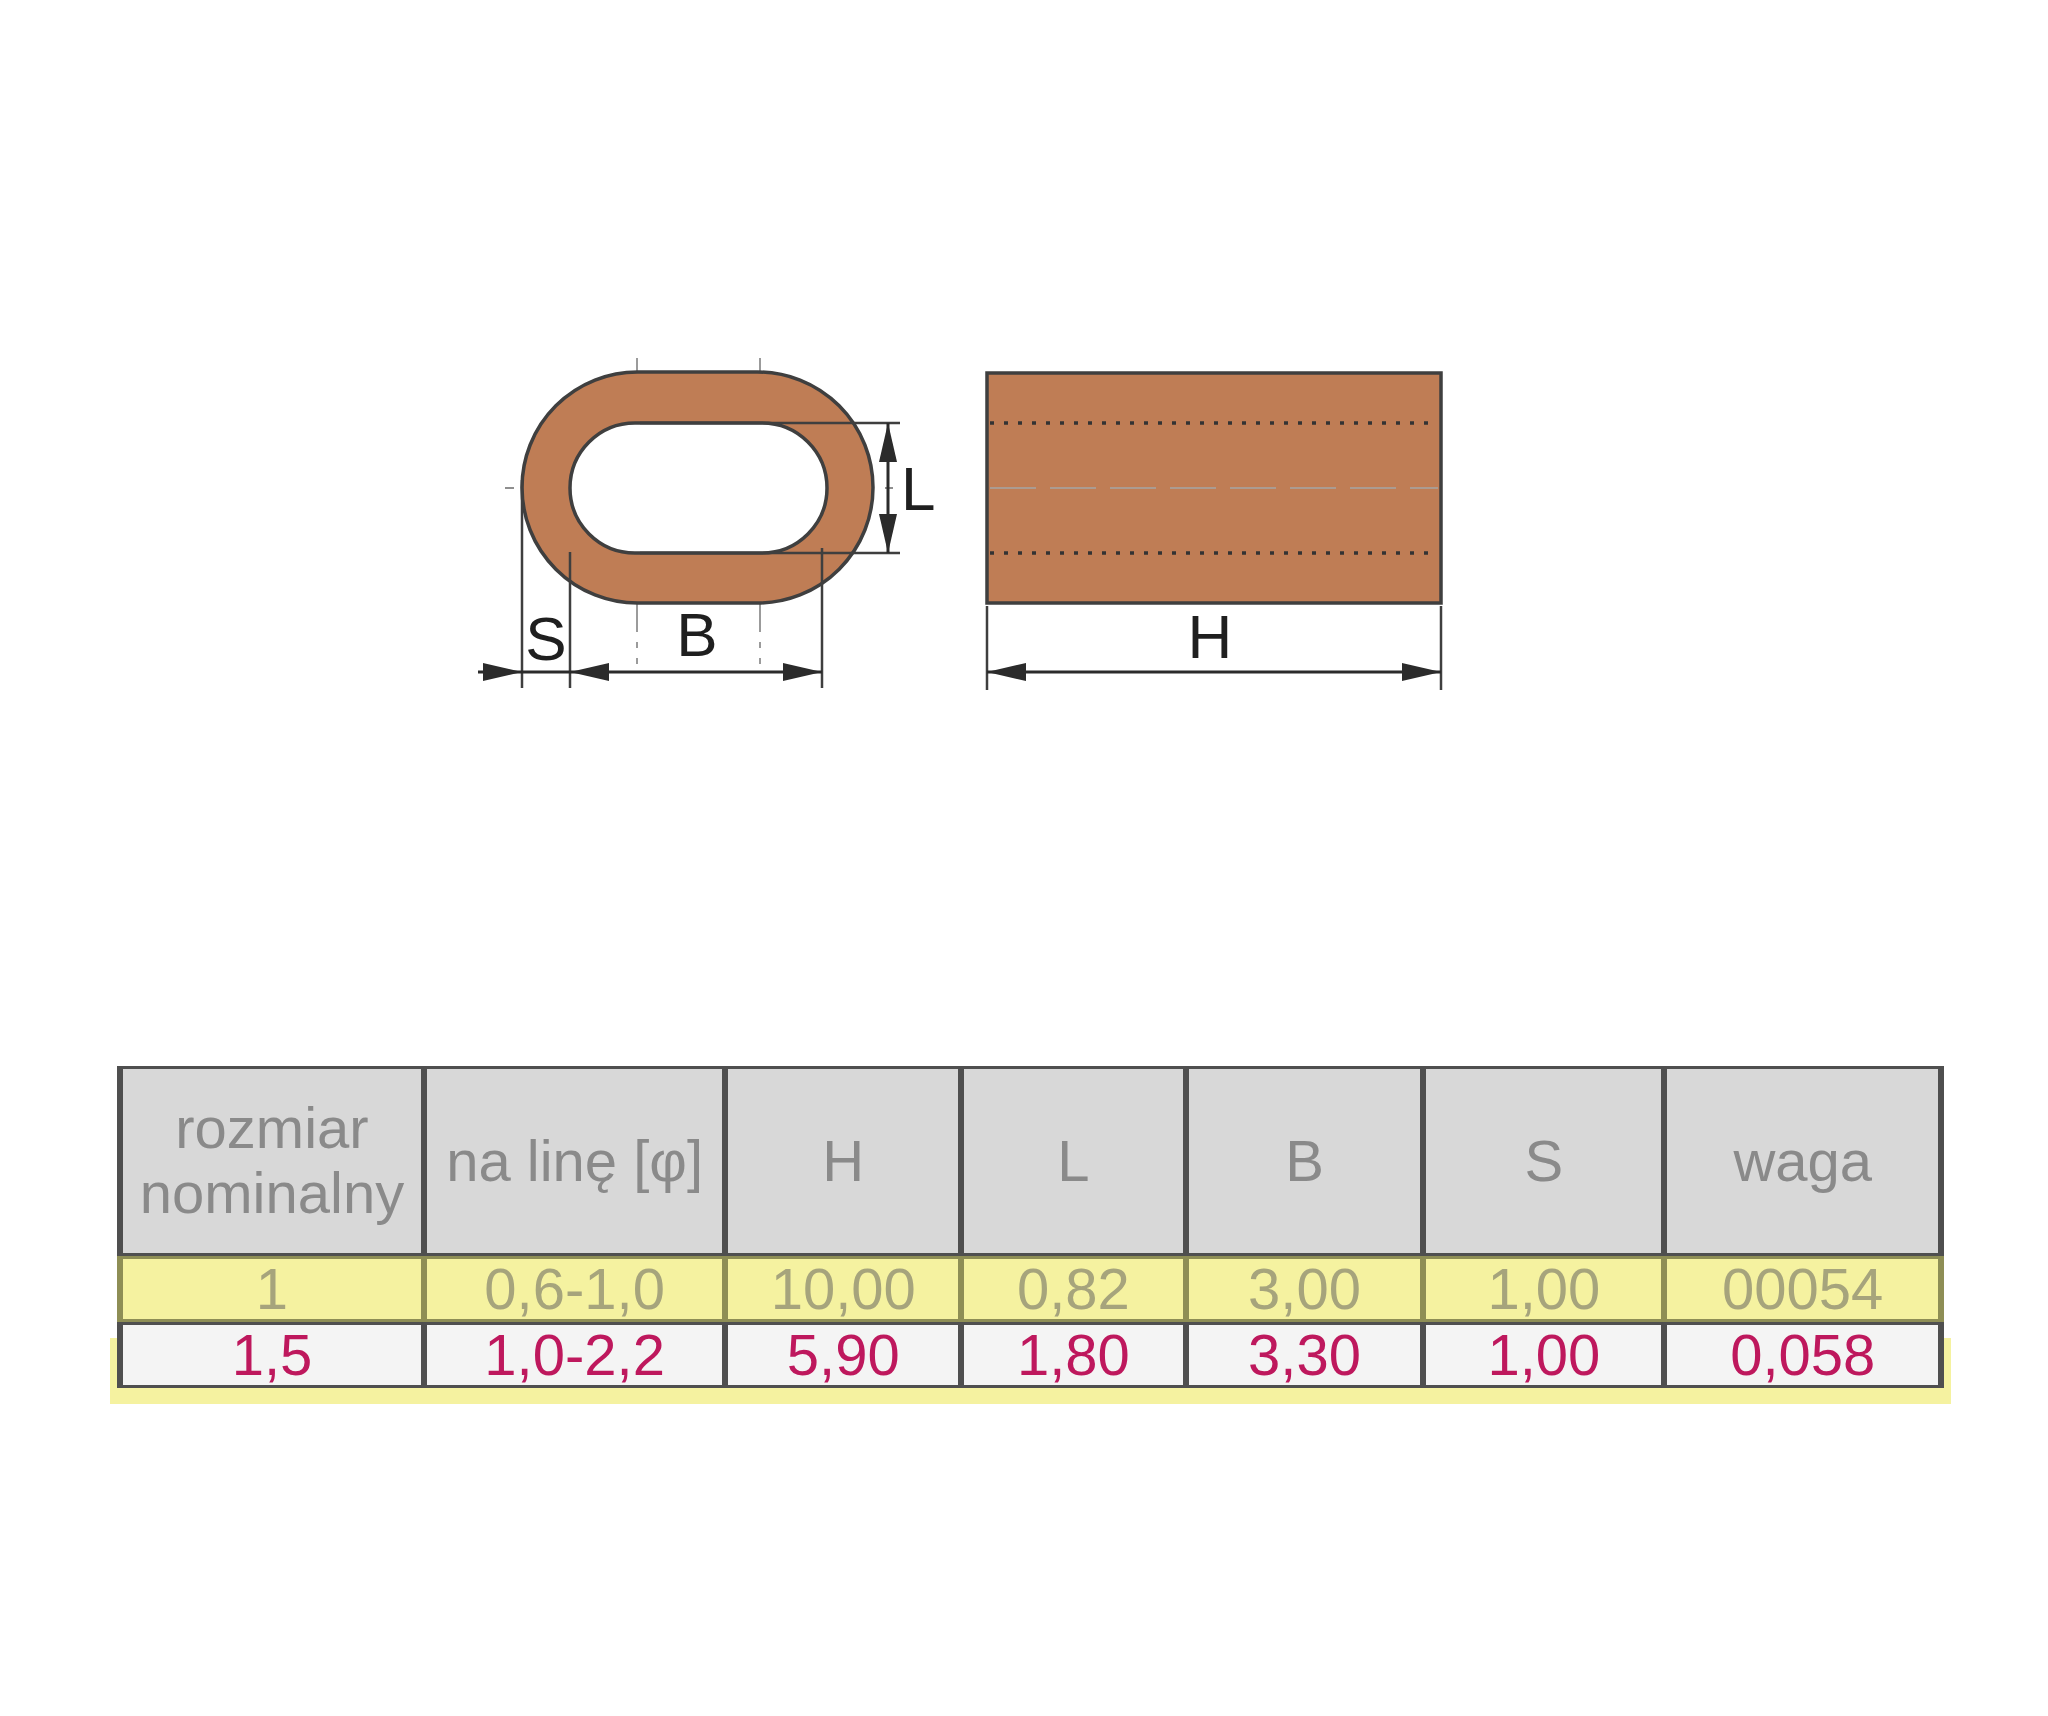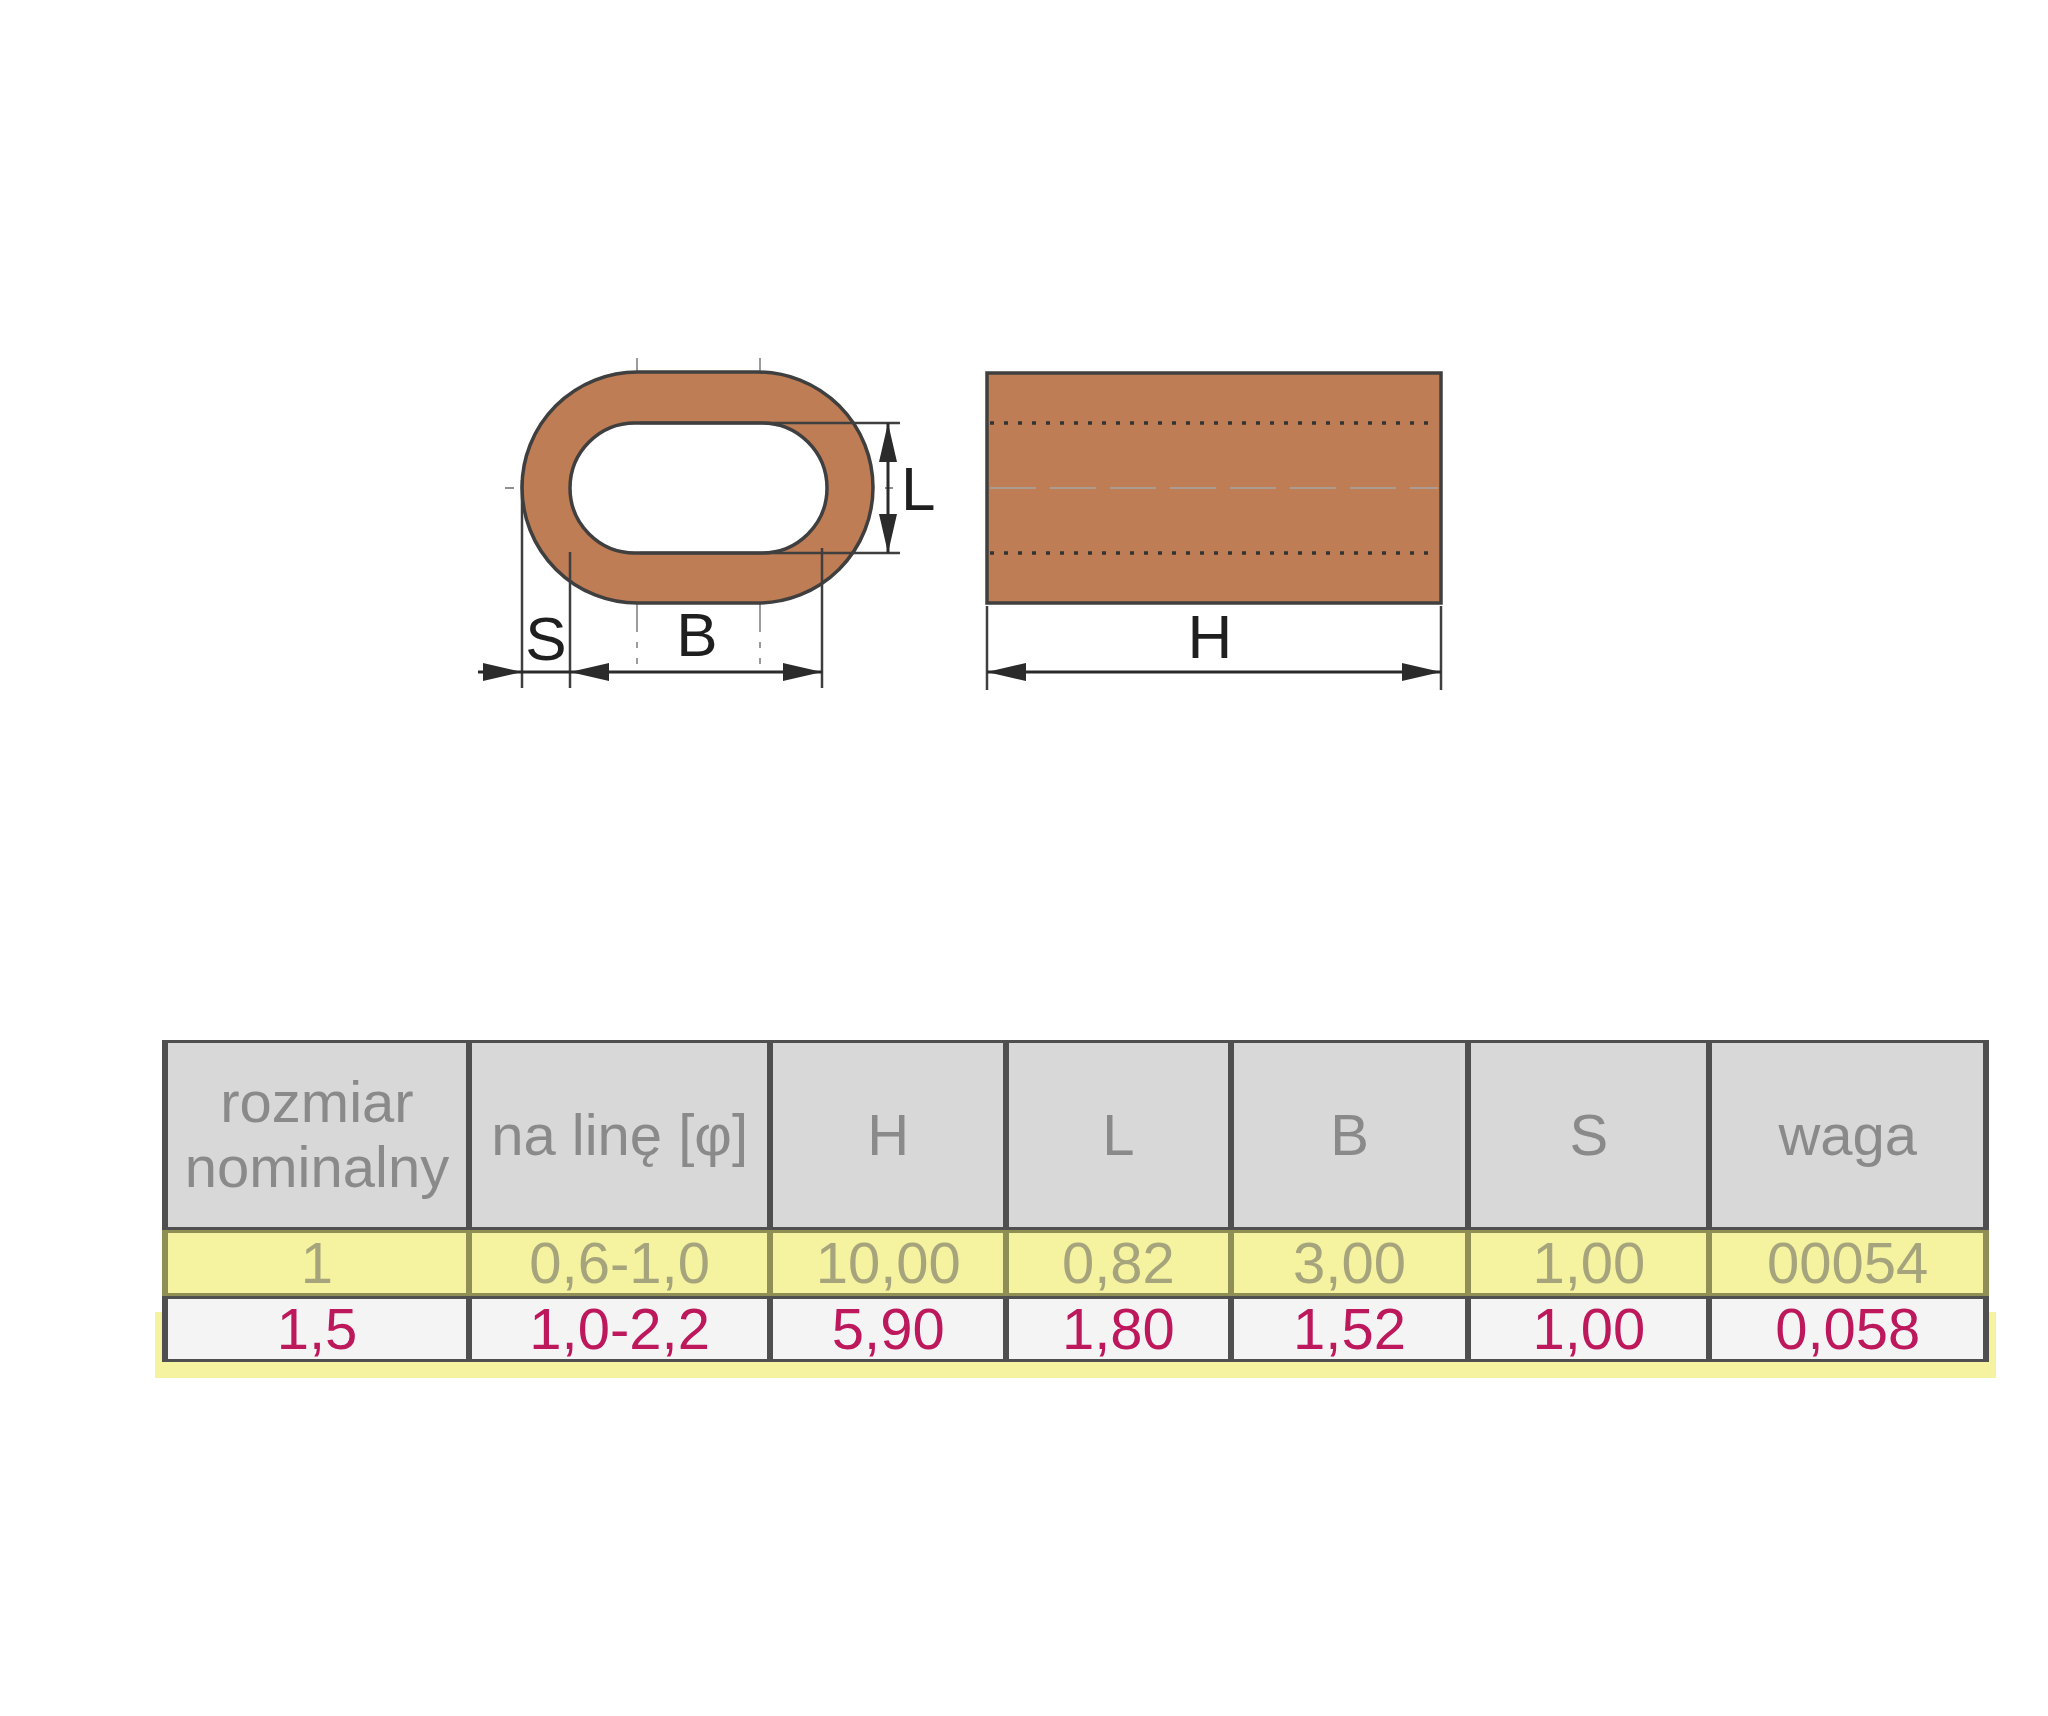--- a/index.html
+++ b/index.html
@@ -3,21 +3,21 @@
 <meta charset="utf-8">
 <style>
   html,body { margin:0; padding:0; background:#ffffff; }
   #canvas {
     position:relative; width:2048px; height:1716px; background:#ffffff;
     font-family:"Liberation Sans", sans-serif; overflow:hidden;
   }
   #drawing { position:absolute; left:0; top:0; }
 
   
-  #spec-wrap { position:absolute; left:117px; top:1040px; width:1827px;margin-left:45px; }
+  #spec-wrap { position:absolute; left:117px; top:1066px; width:1827px; }
   #highlight-stripe {
     position:absolute; left:-7px; top:272px; height:66px;
     width:calc(100% + 14px); background:#f5f2a0; z-index:0;
   }
   table.spec {
     position:relative; z-index:1;
     width:100%; table-layout:fixed;
     border-collapse:separate; border-spacing:0;
     font-family:"Liberation Sans", sans-serif;
   }
@@ -127,20 +127,20 @@
           <td>0,82</td>
           <td>3,00</td>
           <td>1,00</td>
           <td>00054</td>
         </tr>
         <tr class="data row-normal last-row">
           <td>1,5</td>
           <td>1,0-2,2</td>
           <td>5,90</td>
           <td>1,80</td>
-          <td>1,52</td>
+          <td>3,30</td>
           <td>1,00</td>
           <td>0,058</td>
         </tr>
       </tbody>
     </table>
   </div>
 </div>
 
 </body></html>

